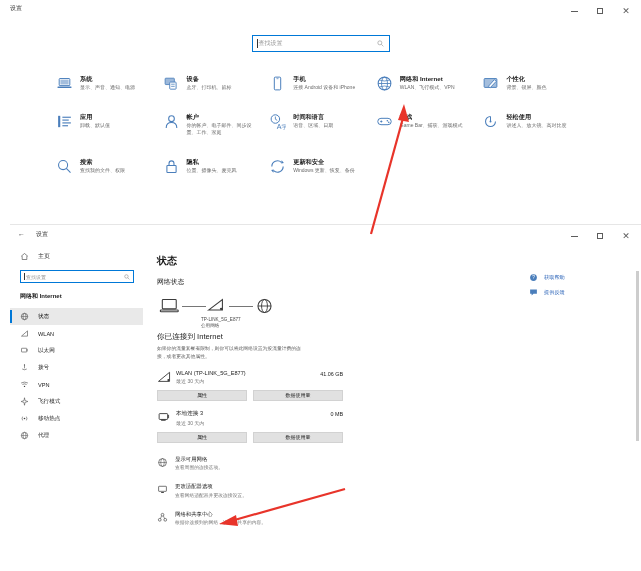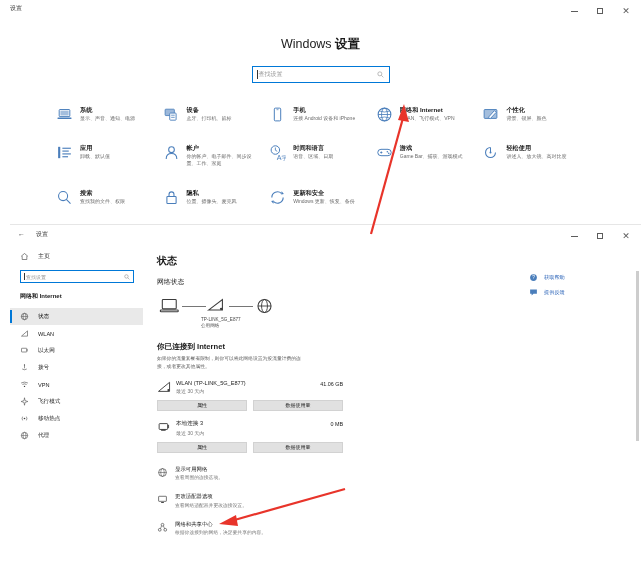--- a/index.html
+++ b/index.html
@@ -101,21 +101,21 @@
 
   .netmap { display:flex; align-items:center; margin-top:10px; padding-left:2px; position:relative; }
   .netmap .nm-line { width:24px; height:1px; background:#767676; }
   .netmap .nm-ico { width:23px; height:18px; position:relative; }
   .netmap-caption {
     margin-top:2px; padding-left:44px; line-height:1.4;
   }
   .netmap-caption .nc1 { font-size:4.6px; color:#4a4a4a; }
   .netmap-caption .nc2 { font-size:4.6px; color:#4a4a4a; }
 
-  .c-h3 { font-size:7.6px; font-weight:700; color:#1b1b1b; margin-top:12px; }
+  .c-h3 { font-size:7.6px; font-weight:400; color:#1b1b1b; margin-top:2px; }
   .c-para { font-size:4.8px; color:#5a5a5a; line-height:1.65; margin-top:3px; max-width:150px; }
 
   .adapter { display:flex; align-items:flex-start; margin-top:9px; width:186px; }
   .adapter .a-ico { width:16px; height:13px; flex:0 0 16px; margin-top:1px; }
   .adapter .a-txt { flex:1 1 auto; padding-left:3px; }
   .adapter .a-name { font-size:5.6px; color:#1b1b1b; }
   .adapter .a-sub { font-size:5px; color:#767676; margin-top:2px; }
   .adapter .a-usage { font-size:5.4px; color:#1b1b1b; padding-top:1px; white-space:nowrap; }
 
   .btnrow { display:flex; gap:6px; margin-top:6px; width:186px; }
@@ -161,23 +161,20 @@
           </div>
         <div>
             <span class="glyph-max"></span>
           </div>
         <div>
             <span class="glyph-close">✕</span>
           </div>
       </div>
     </div>
 
-    <div class="win1-head">
-      <div class="h1"><span>Windows </span><b>设置</b></div>
-    </div>
 
     <div class="searchwrap">
       <div class="searchbox">
         <span class="caret"></span>
         <span class="ph">查找设置</span>
         <svg class="mag" viewBox="0 0 16 16">
           <circle cx="6.5" cy="6.5" r="4.6" fill="none" stroke="#8a8a8a" stroke-width="1.3"></circle>
           <line x1="10" y1="10" x2="14.5" y2="14.5" stroke="#8a8a8a" stroke-width="1.3"></line>
         </svg>
       </div>

